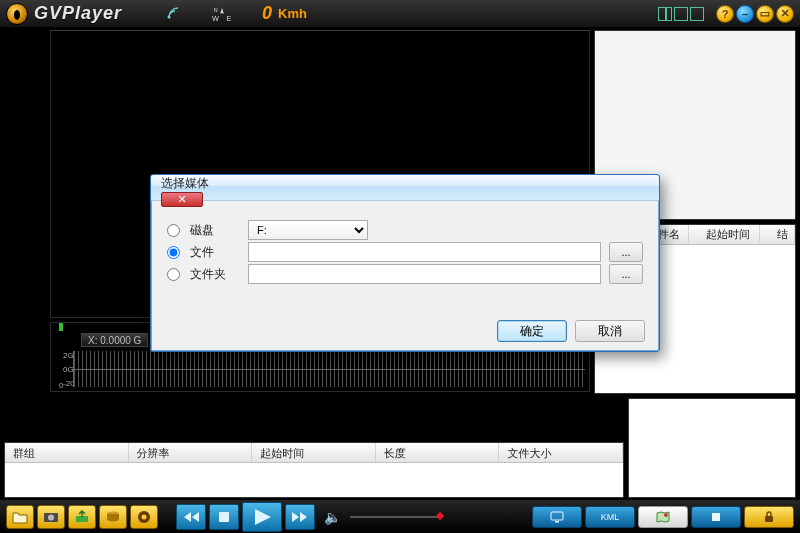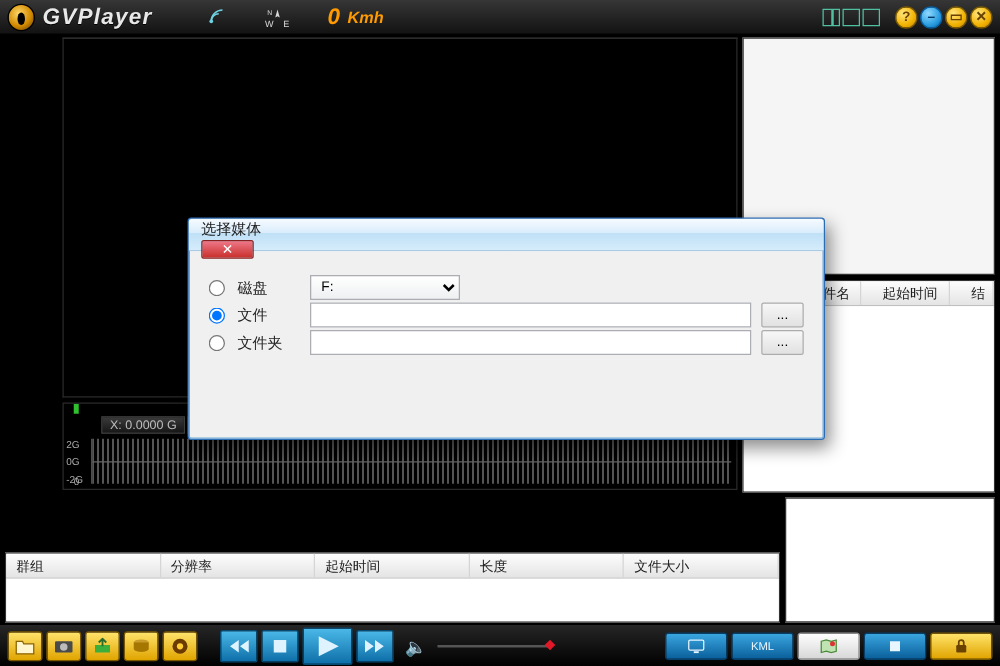--- a/index.html
+++ b/index.html
@@ -29,21 +29,21 @@
     background: #000;
   }
   .app-title {
     font-size: 18px; font-weight: bold; font-style: italic;
     color: #e8e8e8; letter-spacing: 1px;
     text-shadow: 0 1px 0 #000;
     margin-right: 40px;
   }
   .tb-ico { width: 20px; height: 20px; margin-right: 30px; display: flex; align-items: center; justify-content: center; color:#5ab6c8; }
   .number-zero { font-size: 18px; font-weight: bold; font-style: italic; color: #ff9a00; margin-right: 6px; }
-  .kmh { font-size: 13px; font-weight: bold; font-style: italic; color: #ff9a00; }
+  .kmh { font-size: 13px; font-weight: bold; color: #ff9a00; }
   .tb-spacer { flex: 1; }
   .win-grp { display: flex; gap: 2px; margin-right: 12px; }
   .win-ico { width: 14px; height: 14px; border: 1.5px solid #4fc0a0; }
   .win-ico.split { position: relative; }
   .win-ico.split::after { content:""; position:absolute; left:50%; top:0; bottom:0; width:1.5px; background:#4fc0a0; }
   .ctrl-grp { display: flex; gap: 2px; }
   .ctrl-btn {
     width: 18px; height: 18px; border-radius: 50%;
     border: 1px solid #7a5a00;
     display: flex; align-items: center; justify-content: center;
@@ -65,21 +65,21 @@
   .gsense .green-mark { position:absolute; left:8px; top:0; width:4px; height:8px; background:#2fbf2f; }
   .gsense .coord-bar {
     position: absolute; left: 30px; top: 10px; height: 14px;
     display: flex; gap: 2px;
   }
   .coord-cell {
     background: linear-gradient(#3a3a3a,#171717);
     color: #bdbdbd; font-size: 10px; padding: 1px 6px;
     border:1px solid #444;
   }
-  .gsense .ylabels { position:absolute; left:2px; top:26px; font-size:8px; color:#aaa; line-height:14px; }
+  .gsense .ylabels { position:absolute; left:12px; top:26px; font-size:8px; color:#aaa; line-height:14px; }
   .gsense .ruler {
     position:absolute; left:22px; right:4px; top:28px; height:36px;
     background:
       repeating-linear-gradient(90deg, #555 0, #555 1px, transparent 1px, transparent 4px),
       linear-gradient(#000,#000);
     border-left:1px solid #666;
   }
   .gsense .ruler::before {
     content:""; position:absolute; left:0; right:0; top:50%; height:1px; background:#666;
   }
@@ -405,13 +405,17 @@
       <input class="mtext" value="" style="">
       <div class="mbrowse">...</div>
     </div>
     <div class="mrow">
       <input type="radio" name="src" style="">
       <span class="mlabel">文件夹</span>
       <input class="mtext" value="" style="">
       <div class="mbrowse">...</div>
     </div>
   </div>
+  <div class="modal-foot">
+    <div class="dlg-btn primary">确定</div>
+    <div class="dlg-btn">取消</div>
+  </div>
 </div>
 
 </body></html>

